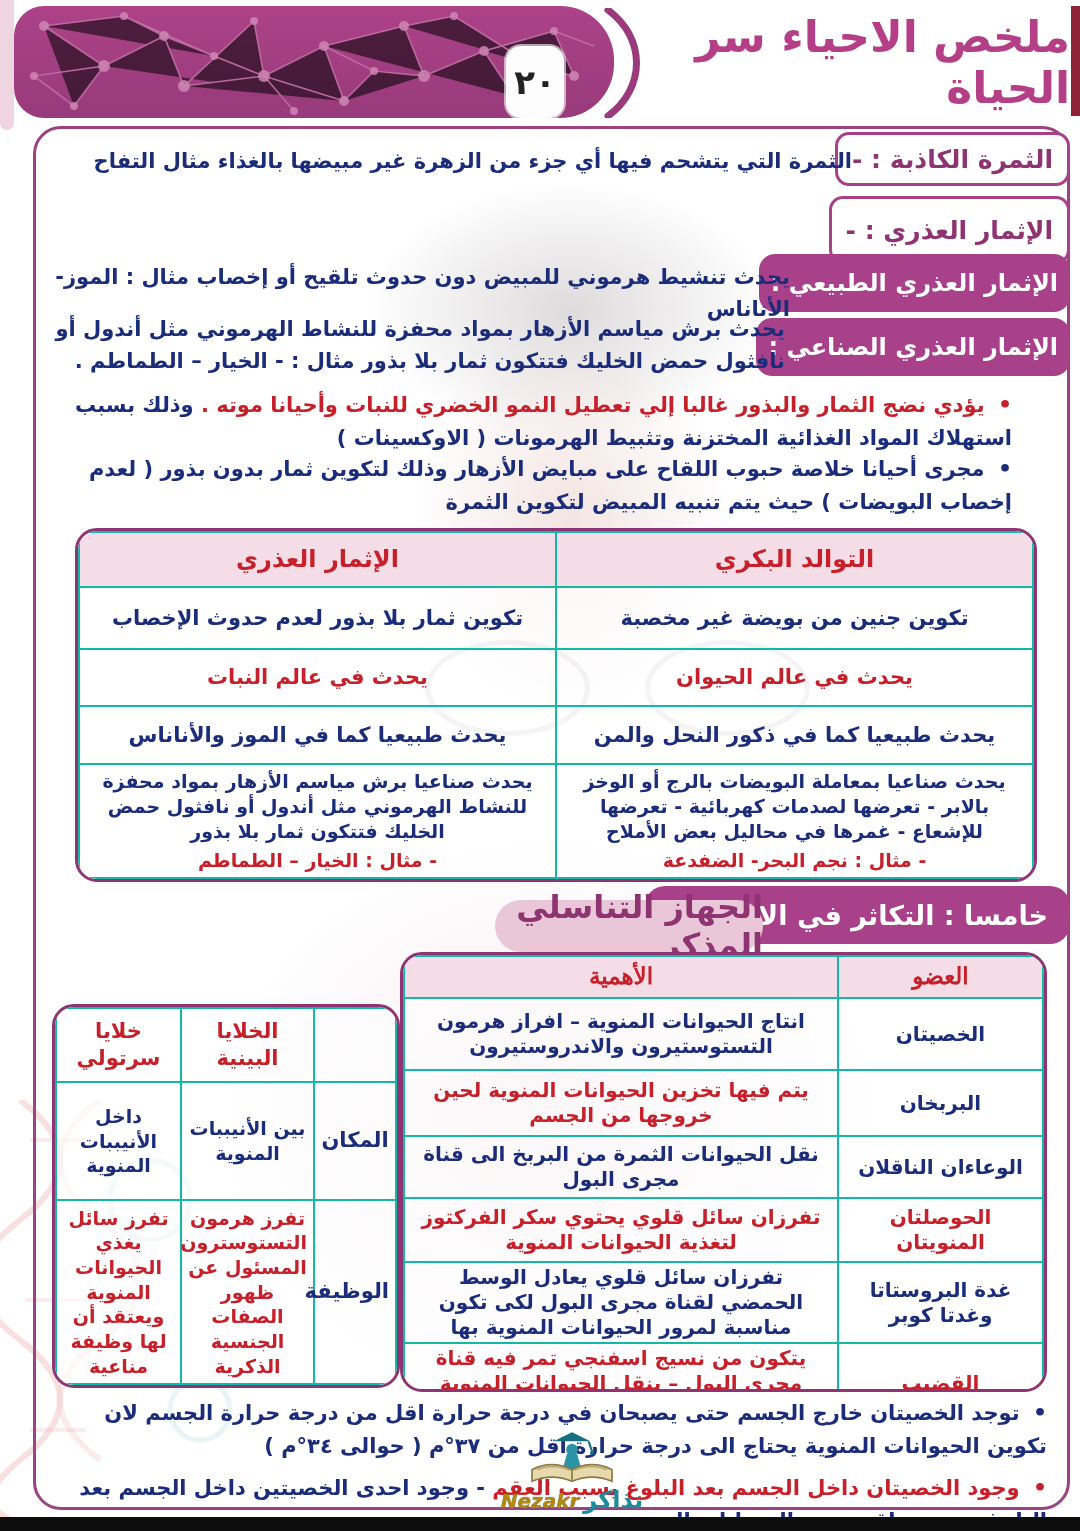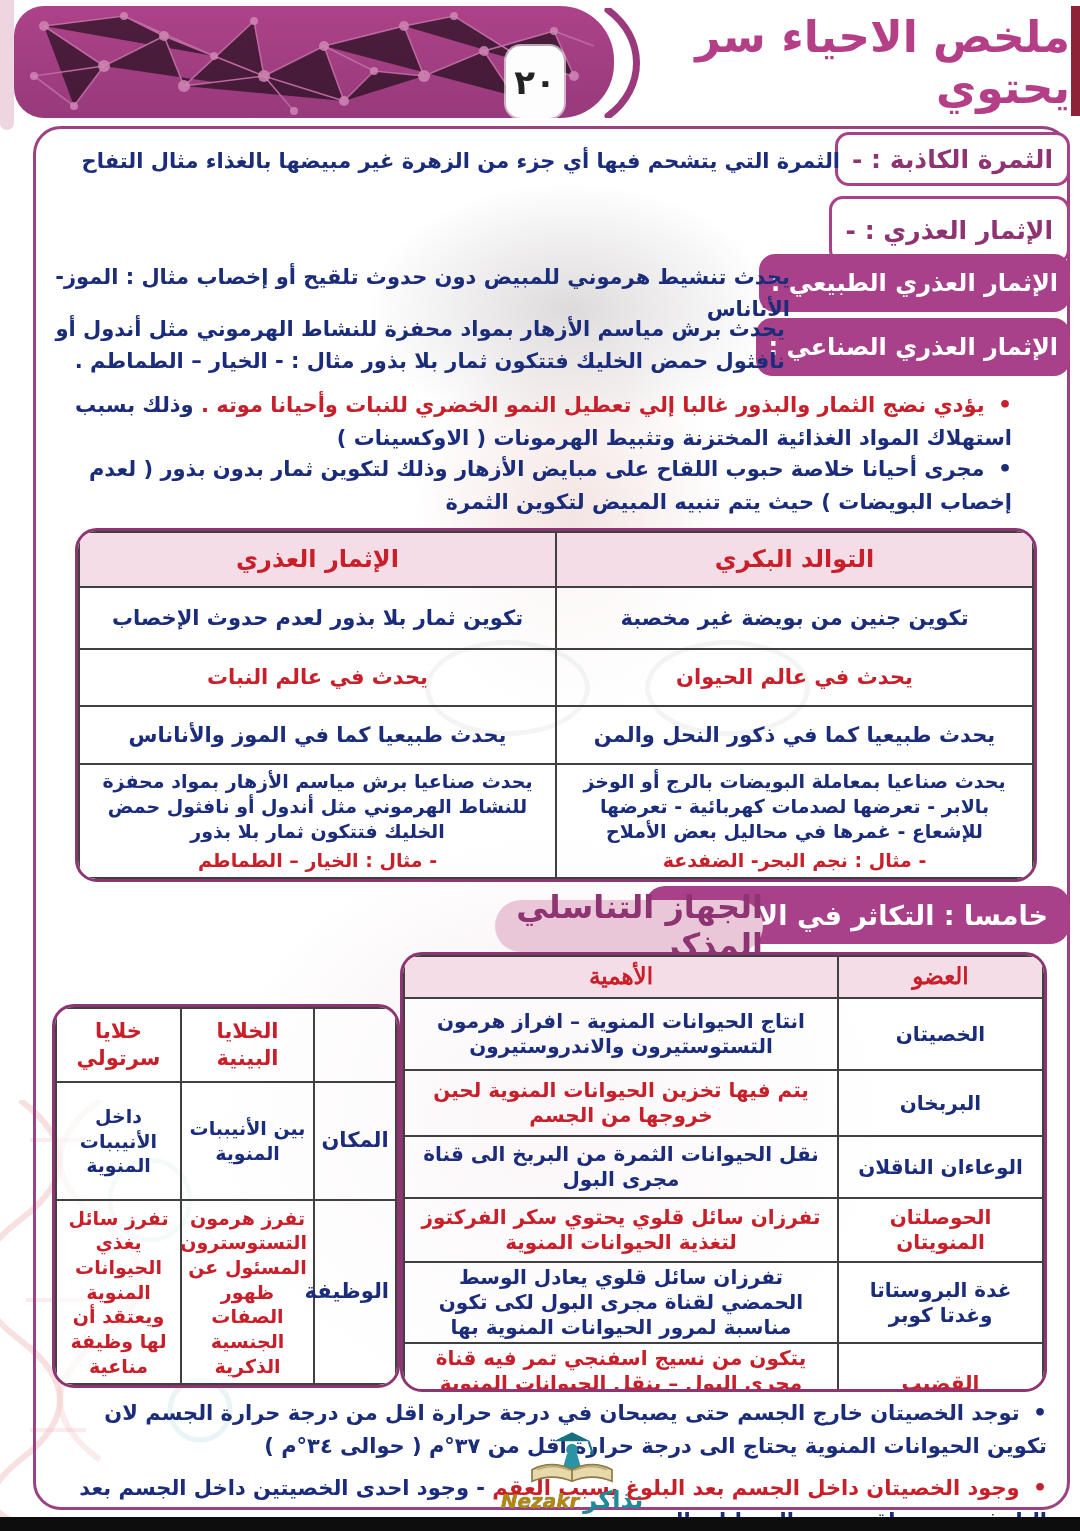--- a/index.html
+++ b/index.html
@@ -46,21 +46,21 @@
                      display:flex; align-items:center; padding:0 12px; direction:rtl; z-index:2; }
   .def-text { direction:rtl; text-align:right; font-size:21px; line-height:1.5; z-index:2; }
 
   .note { direction:rtl; text-align:right; font-size:21px; line-height:1.55; z-index:2; }
   .note .dot { font-size:22px; margin-left:6px; }
 
   
   .tblwrap { border:3px solid #8e3472; border-radius:22px; overflow:hidden;
              background:rgba(255,255,255,.30); z-index:2; }
   .tblwrap table { border-collapse:collapse; width:100%; height:100%; direction:rtl; table-layout:fixed; }
-  .tblwrap td { border:2px solid #404040; text-align:center; vertical-align:middle;
+  .tblwrap td { border:2px solid #14b8a6; text-align:center; vertical-align:middle;
                 padding:2px 10px; font-weight:bold; background:rgba(255,255,255,.45); }
   .tblwrap tr.hdr td { background:#f4dde7; color:#c8202a; }
   #t1 td { font-size:21px; line-height:1.35; }
   #t1 tr.hdr td { font-size:24px; }
   #t1 .big td { font-size:19px; line-height:1.32; }
   #t2 td { font-size:20px; line-height:1.25; }
   #t2 tr.hdr td { font-size:23px;font-family:Liberation Serif, serif; }
   #t3 td { font-size:19px; line-height:1.3; padding:2px 6px; }
   #t3 .colhdr { color:#c8202a; font-size:21px; }
   #t3 .rowlbl { color:#1b2d7a; font-size:21px; }
@@ -142,29 +142,29 @@
   </div>
 
   <div class="abs page-num">
     <span>٢٠</span>
   </div>
 
   <svg class="abs" style="left:600px;top:8px;z-index:2;" width="54" height="110" viewBox="0 0 54 110">
     <path d="M8 2 C 46 30 46 80 8 108" stroke="#9a3a7c" stroke-width="7" fill="none" stroke-linecap="round"></path>
   </svg>
 
-  <div class="abs title">ملخص الاحياء سر يحتوي</div>
+  <div class="abs title">ملخص الاحياء سر الحياة</div>
   <div class="abs red-strip"></div>
 
   <div class="abs content-border"></div>
 
   <div class="abs def-label-outline" style="right:10px;top:132px;height:54px;">
     <span>الثمرة الكاذبة : -</span>
   </div>
-  <div class="abs def-text navy" style="right:240px;left:62px;top:146px;">الثمرة التي يتشحم فيها أي جزء من الزهرة غير مبيضها بالغذاء مثال التفاح</div>
+  <div class="abs def-text navy" style="right:228px;left:62px;top:146px;">الثمرة التي يتشحم فيها أي جزء من الزهرة غير مبيضها بالغذاء مثال التفاح</div>
 
   <div class="abs def-label-outline" style="right:10px;top:196px;height:68px;">
     <span>الإثمار العذري : -</span>
   </div>
 
   <div class="abs def-label-solid" style="right:10px;top:254px;height:58px;">
     <span>الإثمار العذري الطبيعي :</span>
   </div>
   <div class="abs def-text navy" style="right:290px;left:50px;top:262px;">يحدث تنشيط هرموني للمبيض دون حدوث تلقيح أو إخصاب مثال : الموز- الأناناس</div>
 

